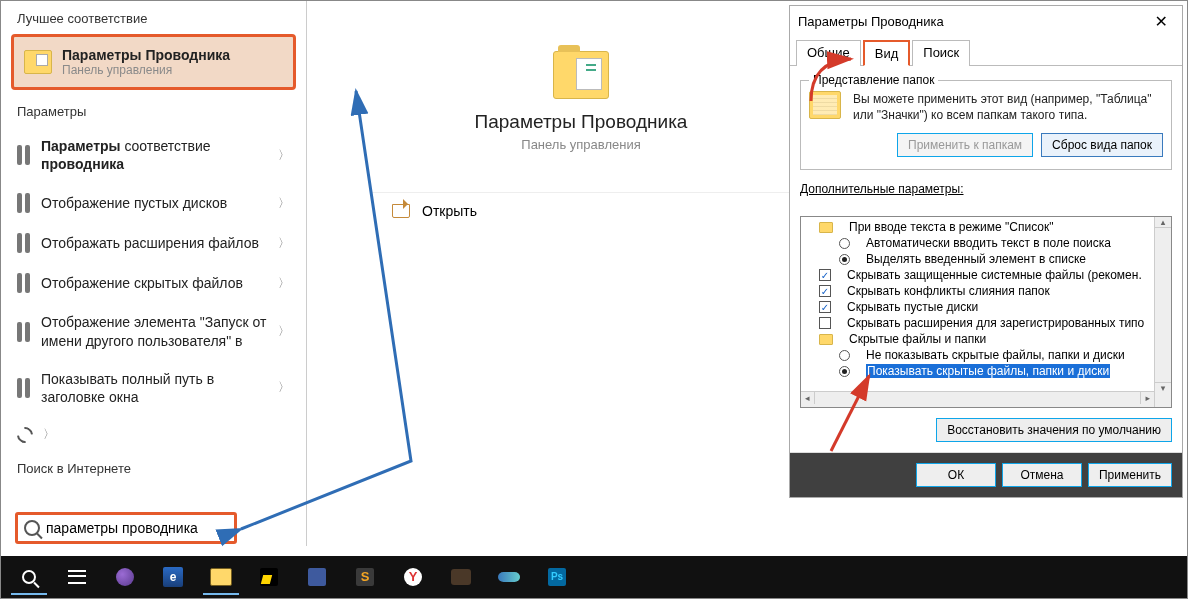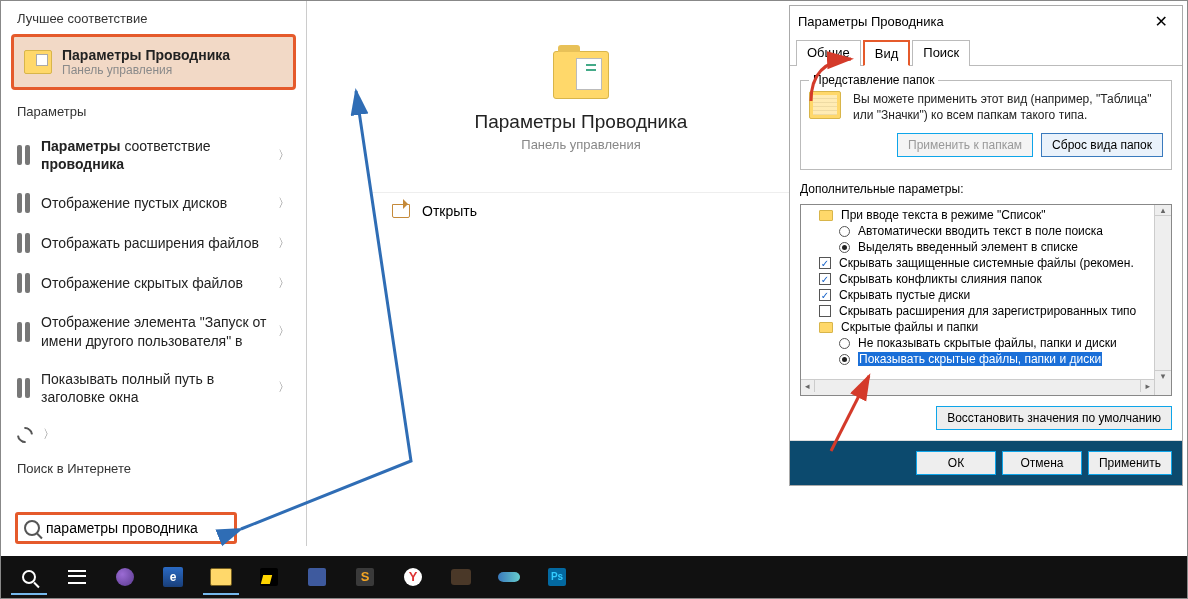--- a/index.html
+++ b/index.html
@@ -53,40 +53,40 @@
 .dialog-body { padding: 8px 10px 10px; font-size: 12px; }
 .group-box { border: 1px solid #bbb; padding: 10px 8px 12px; position: relative; margin-top: 6px; }
 .group-box .legend { position: absolute; top: -8px; left: 8px; background: #fff; padding: 0 4px; font-size: 12px; }
 .folder-small { width: 32px; height: 28px; background: #ffd86a; border: 1px solid #d8b54a; border-radius: 2px; float: left; margin-right: 8px; position: relative; }
 .folder-small::after { content: ""; position: absolute; inset: 3px; background: repeating-linear-gradient(#fff 0 3px, #ddd 3px 4px); opacity: .5; }
 .folder-desc { font-size: 12px; color: #222; margin-left: 44px; line-height: 1.35; }
 .btn-row { display: flex; gap: 8px; justify-content: flex-end; margin-top: 10px; clear: both; }
 .btn { font-size: 12px; padding: 4px 10px; border: 1px solid #0ea5e9; background: #eee; cursor: pointer; min-width: 80px; }
 .btn.disabled { color: #999; background: #f4f4f4; }
 .btn.primary { border: 1px solid #3a7abd; background: #eaf2fb; }
-.adv-label { margin: 12px 0 8px; font-size: 12px; }
+.adv-label { margin: 12px 0 20px; font-size: 12px; text-decoration: underline; }
 .tree { border: 1px solid #888; height: 192px; overflow: hidden; position: relative; font-size: 12px; background: #fff; }
 .tree-scroll { position: absolute; right: 0; top: 0; bottom: 0; width: 17px; background: #eee; border-left: 1px solid #ccc; }
 .tree-scroll::before { content: "▴"; position: absolute; top: 0; left: 0; right: 0; text-align: center; font-size: 9px; color: #666; border-bottom: 1px solid #ccc; }
 .tree-scroll::after { content: "▾"; position: absolute; bottom: 14px; left: 0; right: 0; text-align: center; font-size: 9px; color: #666; border-top: 1px solid #ccc; }
 .tree-hscroll { position: absolute; left: 0; right: 17px; bottom: 0; height: 16px; background: #eee; border-top: 1px solid #ccc; }
 .tree-hscroll::before { content: "◂"; position: absolute; left: 0; top: 0; font-size: 9px; padding: 1px 4px; color: #666; border-right: 1px solid #ccc; }
 .tree-hscroll::after { content: "▸"; position: absolute; right: 0; top: 0; font-size: 9px; padding: 1px 4px; color: #666; border-left: 1px solid #ccc; }
 .tree-inner { padding: 2px 4px 20px; }
-.tree-node { display: flex; align-items: center; gap: 8px; padding: 1px 0; white-space: nowrap; }
+.tree-node { display: flex; align-items: center; gap: 16px; padding: 1px 0; white-space: nowrap; }
 .ind1 { padding-left: 14px; }
 .ind2 { padding-left: 34px; }
 .ind3 { padding-left: 34px; }
 .folder-tiny { width: 14px; height: 11px; background: #ffd86a; border: 1px solid #d8b54a; border-radius: 1px; flex-shrink: 0; }
 .cb { width: 12px; height: 12px; border: 1px solid #555; display: inline-flex; align-items: center; justify-content: center; font-size: 10px; color: #1460c7; flex-shrink: 0; }
 .radio { width: 11px; height: 11px; border: 1px solid #555; border-radius: 50%; display: inline-flex; align-items: center; justify-content: center; flex-shrink: 0; }
 .radio.sel::after { content: ""; width: 5px; height: 5px; background: #222; border-radius: 50%; }
 .hl { background: #1a6fd8; color: #fff; padding: 0 1px; }
 .restore-row { text-align: right; margin-top: 10px; }
-.dialog-footer { display: flex; justify-content: flex-end; gap: 6px; padding: 10px; border-top: 1px solid #ddd; background: #0c4a6e; }
+.dialog-footer { display: flex; justify-content: flex-end; gap: 6px; padding: 10px; border-top: 1px solid #ddd; background: #404040; }
 
 
 .taskbar { position: absolute; left: 0; right: 0; bottom: 0; height: 42px; background: #111; display: flex; align-items: center; gap: 4px; padding: 0 6px; }
 .tb-item { width: 44px; height: 36px; display: flex; align-items: center; justify-content: center; color: #ddd; position: relative; }
 .tb-item.active::after { content: ""; position: absolute; bottom: 0; left: 4px; right: 4px; height: 2px; background: #76b9ed; }
 .ico-search { width: 14px; height: 14px; border: 2px solid #fff; border-radius: 50%; position: relative; }
 .ico-search::after { content: ""; position: absolute; width: 7px; height: 2px; background: #fff; bottom: -4px; right: -6px; transform: rotate(45deg); }
 .ico-task { width: 18px; height: 14px; border-top: 2px solid #fff; border-bottom: 2px solid #fff; position: relative; }
 .ico-task::after { content: ""; position: absolute; inset: 3px 0; border-top: 2px solid #fff; }
 .ico-circle { width: 18px; height: 18px; background: radial-gradient(circle at 35% 35%, #9b6bd4, #5a3a8e); border-radius: 50%; }

